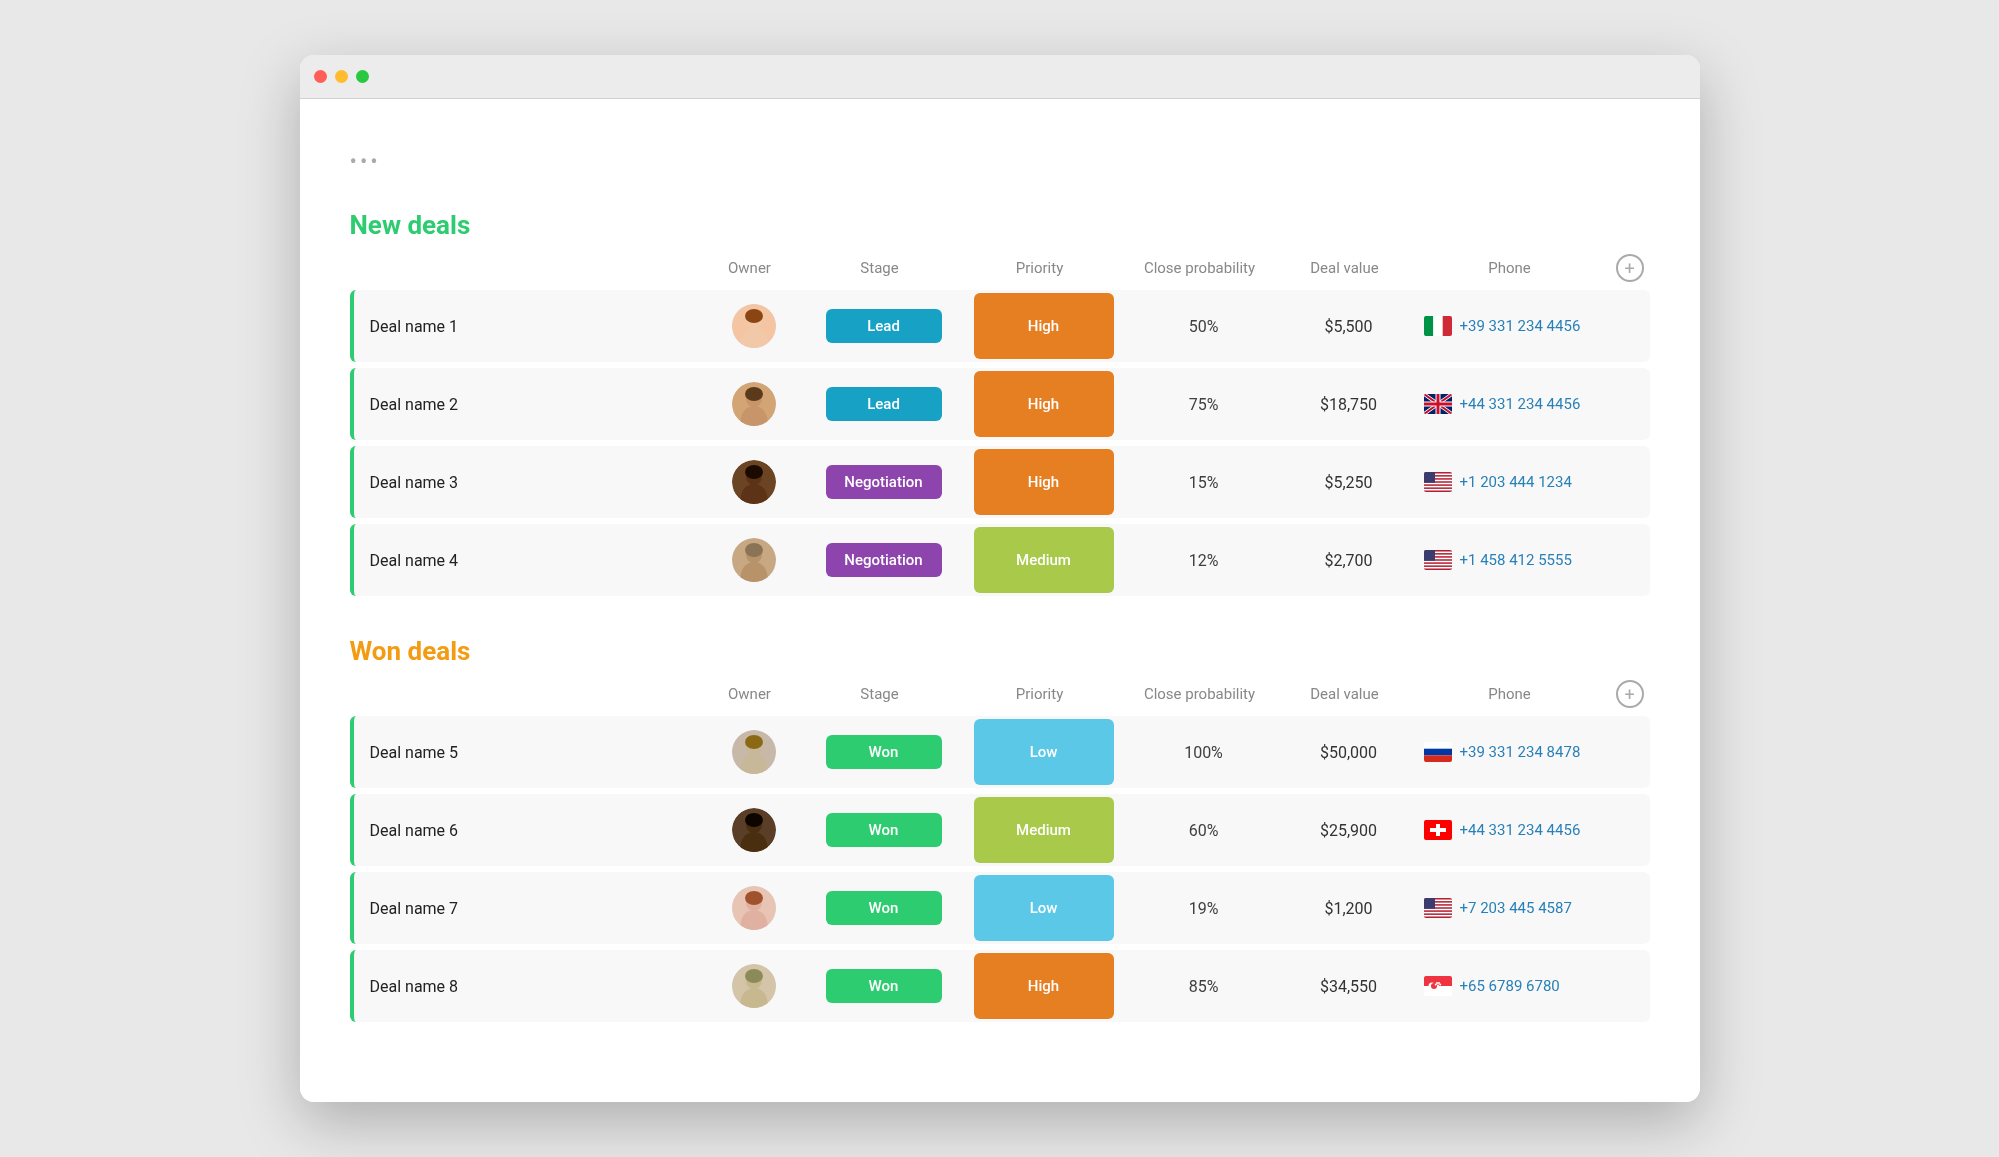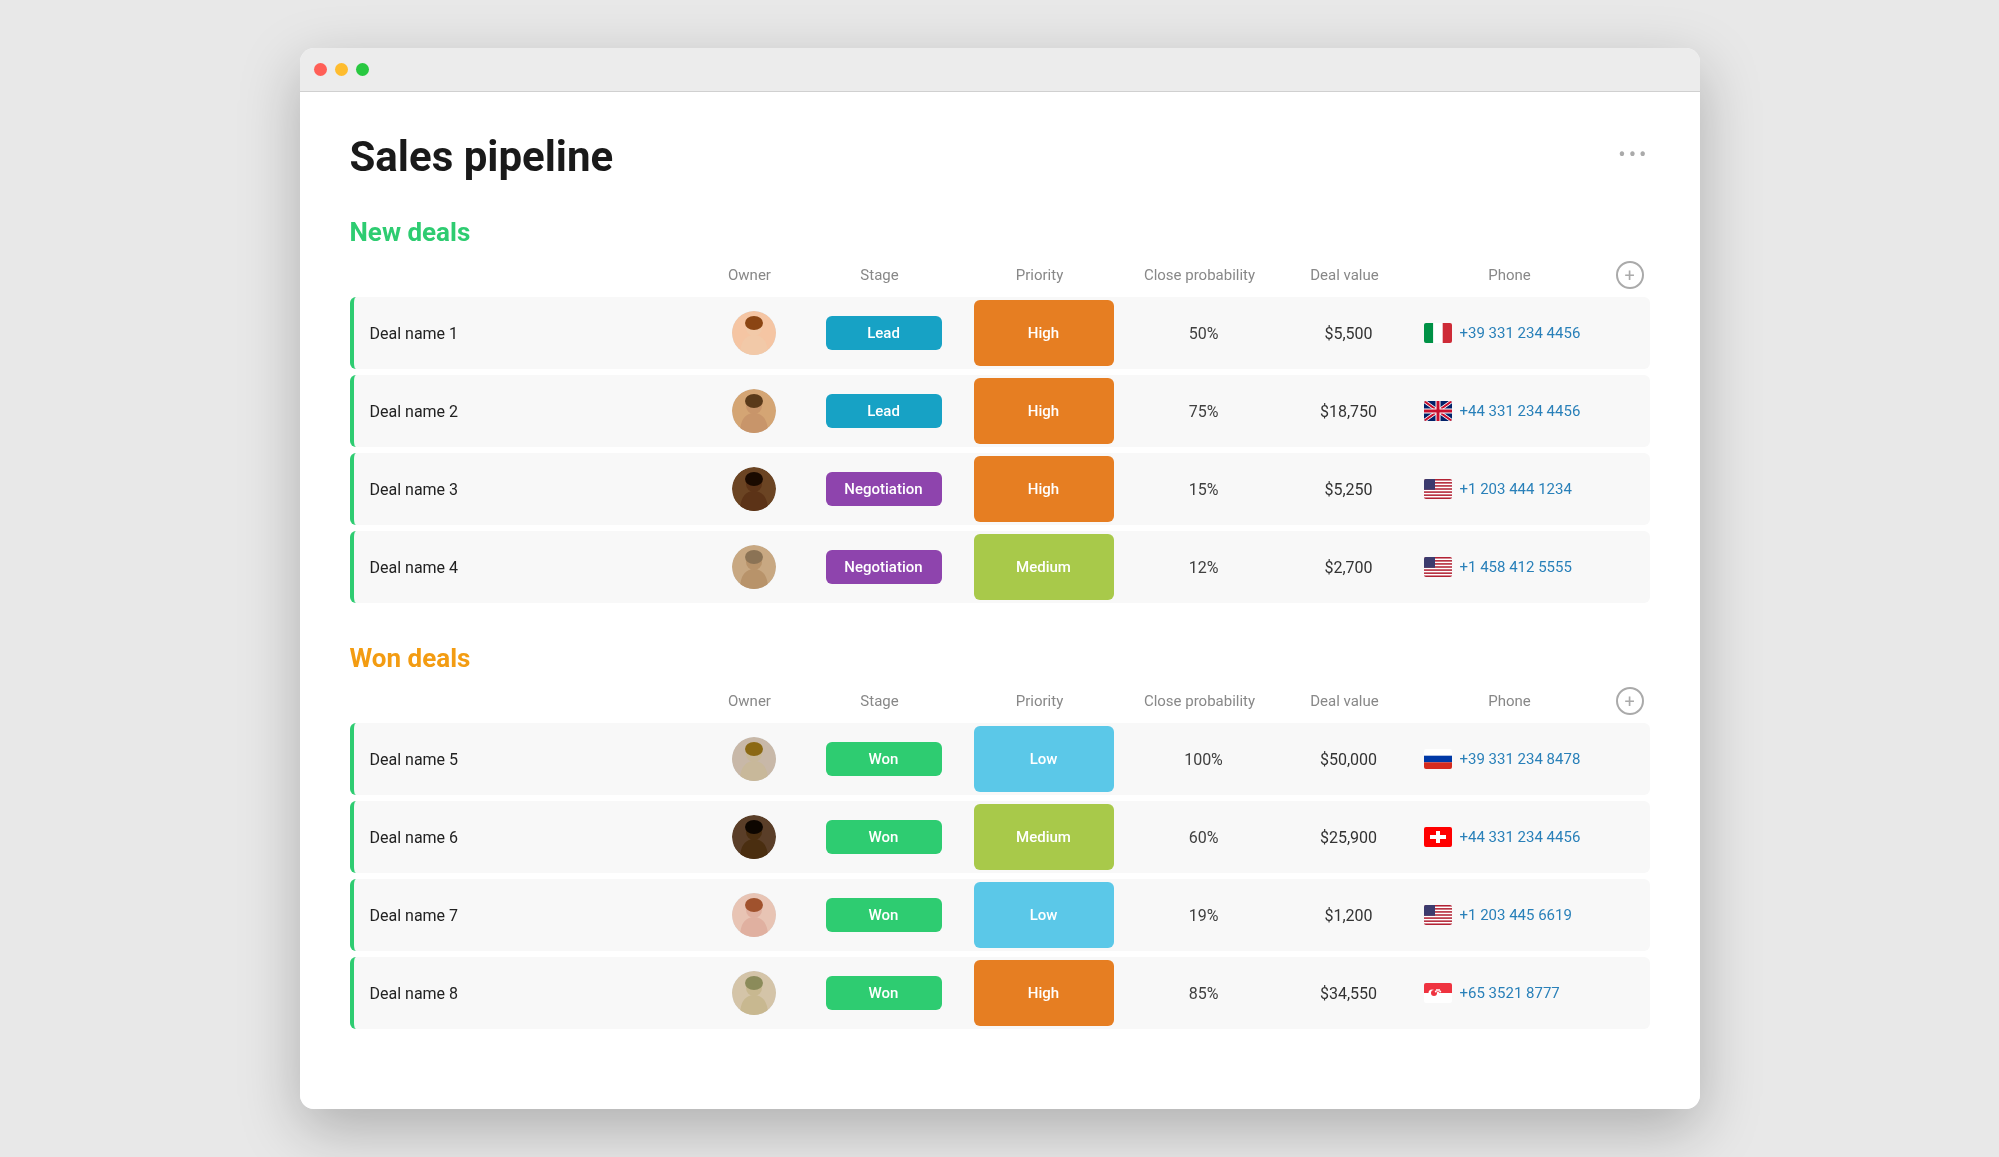--- a/index.html
+++ b/index.html
@@ -198,21 +198,20 @@
 <div class="window">
   <div class="titlebar">
     <div class="traffic-lights">
       <div class="traffic-light close"></div>
       <div class="traffic-light minimize"></div>
       <div class="traffic-light maximize"></div>
     </div>
   </div>
   <div class="content">
     <div class="page-header">
-      <h1 class="page-title">Sales pipeline</h1>
       <div class="more-icon">•••</div>
     </div>
 
     <div id="section-new-deals" class="section">
       <div class="section-header">
         <h2 class="section-title green">New deals</h2>
       </div>
       <div class="table-columns">
         <div class="col-header"></div>
         <div class="col-header">Owner</div>
@@ -476,21 +475,21 @@
       <rect width="28" height="20" fill="#B22234"></rect>
       <rect y="1.54" width="28" height="1.54" fill="#fff"></rect>
       <rect y="4.62" width="28" height="1.54" fill="#fff"></rect>
       <rect y="7.69" width="28" height="1.54" fill="#fff"></rect>
       <rect y="10.77" width="28" height="1.54" fill="#fff"></rect>
       <rect y="13.85" width="28" height="1.54" fill="#fff"></rect>
       <rect y="16.92" width="28" height="1.54" fill="#fff"></rect>
       <rect width="11" height="10.77" fill="#3C3B6E"></rect>
     </svg>
               </span>
-        <a class="phone-number" href="tel:+1 203 445 4587">+1 203 445 6619</a>
+        <a class="phone-number" href="tel:+1 203 445 4587">+7 203 445 4587</a>
       </div>
       <div></div>
     </div>
           <div class="deal-row">
       <div class="deal-name">Deal name 8</div>
       <div class="owner-cell">
         <div class="avatar">
           <svg width="44" height="44" viewBox="0 0 44 44">
     <circle cx="22" cy="22" r="22" fill="#d4c4a8"></circle>
     <circle cx="22" cy="17" r="8" fill="#c8b890"></circle>
@@ -516,20 +515,20 @@
       <circle cx="10" cy="10" r="3" fill="#EF3340"></circle>
       <g fill="#fff" transform="translate(13,7)">
         <circle cx="0" cy="0" r="1"></circle>
         <circle cx="2" cy="0" r="1"></circle>
         <circle cx="3.2" cy="1.5" r="1"></circle>
         <circle cx="1" cy="2.5" r="1"></circle>
         <circle cx="-1.2" cy="1.5" r="1"></circle>
       </g>
     </svg>
               </span>
-        <a class="phone-number" href="tel:+65 6789 8777">+65 3521 8777</a>
+        <a class="phone-number" href="tel:+65 6789 8777">+65 6789 6780</a>
       </div>
       <div></div>
     </div>
         </div>
     </div>
   </div>
 </div>
 
 </body></html>

